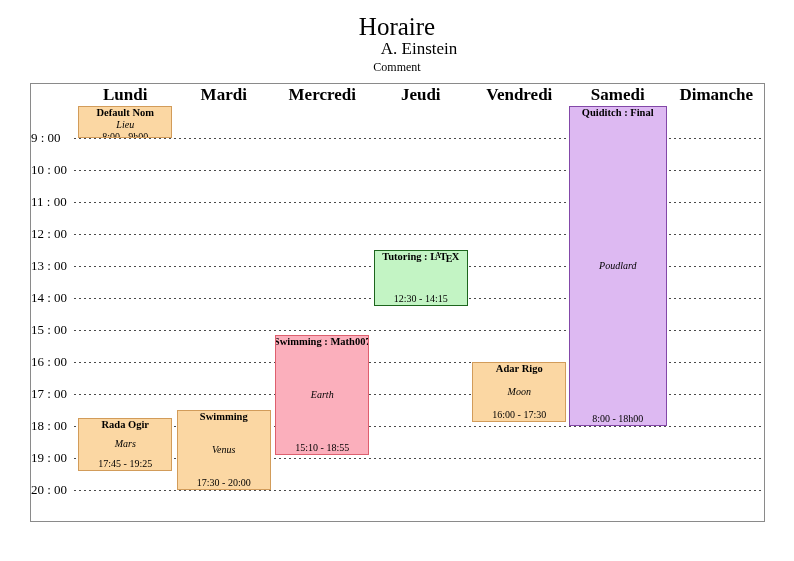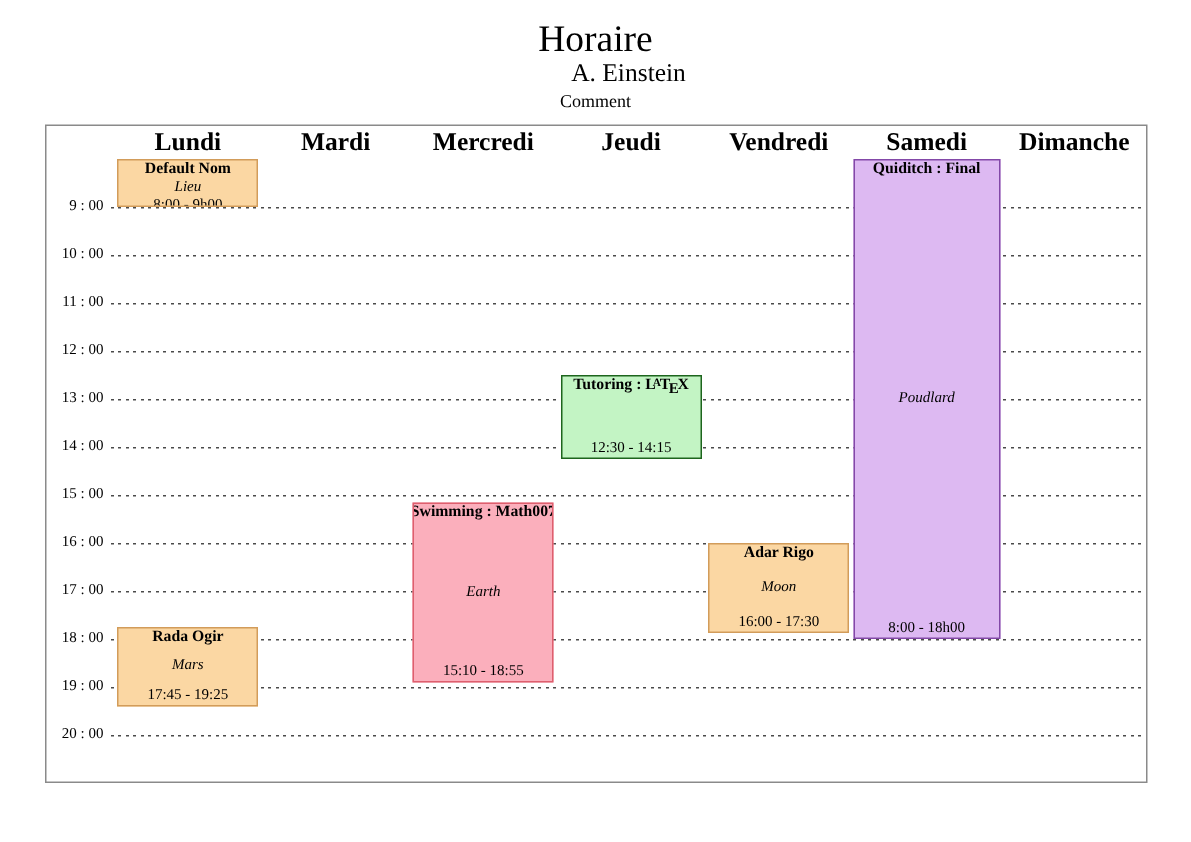--- a/index.html
+++ b/index.html
@@ -15,22 +15,22 @@
 
   .chart {
     position:absolute; left:30px; top:83px; width:735px; height:439px;
     border:1.5px solid #8a8a8a; box-sizing:border-box; background:#fff;
   }
   .day-header {
     position:absolute; top:4px; height:16px; text-align:center;
     font-weight:bold; font-size:17px; line-height:14px;
   }
   .hour-label {
-    position:absolute; left:0; width:38px; height:14px; text-align:right;
-    font-size:10px; line-height:14px; white-space:nowrap;
+    position:absolute; left:0; width:38px; height:14px; text-align:left;
+    font-size:13px; line-height:14px; white-space:nowrap;
   }
   .gridline {
     position:absolute; left:43px; width:687px; height:1px;
     background:repeating-linear-gradient(90deg,#4a4a4a 0,#4a4a4a 2px,transparent 2px,transparent 5px);
   }
   .event {
     position:absolute; box-sizing:border-box; border:1px solid;
     display:flex; flex-direction:column; justify-content:space-between; align-items:center;
     text-align:center; overflow:hidden; z-index:2;
   }
@@ -85,20 +85,25 @@
     <div class="event" style="left: 47.25px; width: 94px; top: 22px; height: 32px; background: rgb(251, 215, 163); border-color: rgb(210, 156, 90);">
       <div class="ev-title">Default Nom</div>
       <div class="ev-loc">Lieu</div>
       <div class="ev-time">8:00 - 9h00</div>
     </div>
     <div class="event" style="left: 47.25px; width: 94px; top: 334px; height: 53.3344px; background: rgb(251, 215, 163); border-color: rgb(210, 156, 90);">
       <div class="ev-title">Rada Ogir</div>
       <div class="ev-loc">Mars</div>
       <div class="ev-time">17:45 - 19:25</div>
     </div>
+    <div class="event" style="left: 145.75px; width: 94px; top: 326px; height: 80px; background: rgb(251, 215, 163); border-color: rgb(210, 156, 90);">
+      <div class="ev-title">Swimming</div>
+      <div class="ev-loc">Venus</div>
+      <div class="ev-time">17:30 - 20:00</div>
+    </div>
     <div class="event" style="left: 244.25px; width: 94px; top: 251.334px; height: 120px; background: rgb(251, 175, 188); border-color: rgb(222, 95, 110);">
       <div class="ev-title">Swimming : Math007</div>
       <div class="ev-loc">Earth</div>
       <div class="ev-time">15:10 - 18:55</div>
     </div>
     <div class="event" style="left: 342.75px; width: 94px; top: 166px; height: 56px; background: rgb(195, 244, 196); border-color: rgb(29, 101, 29);">
       <div class="ev-title">Tutoring : L<span class="latex-a">A</span>T<span class="latex-e">E</span>X</div>
       <div class="ev-loc"></div>
       <div class="ev-time">12:30 - 14:15</div>
     </div>

